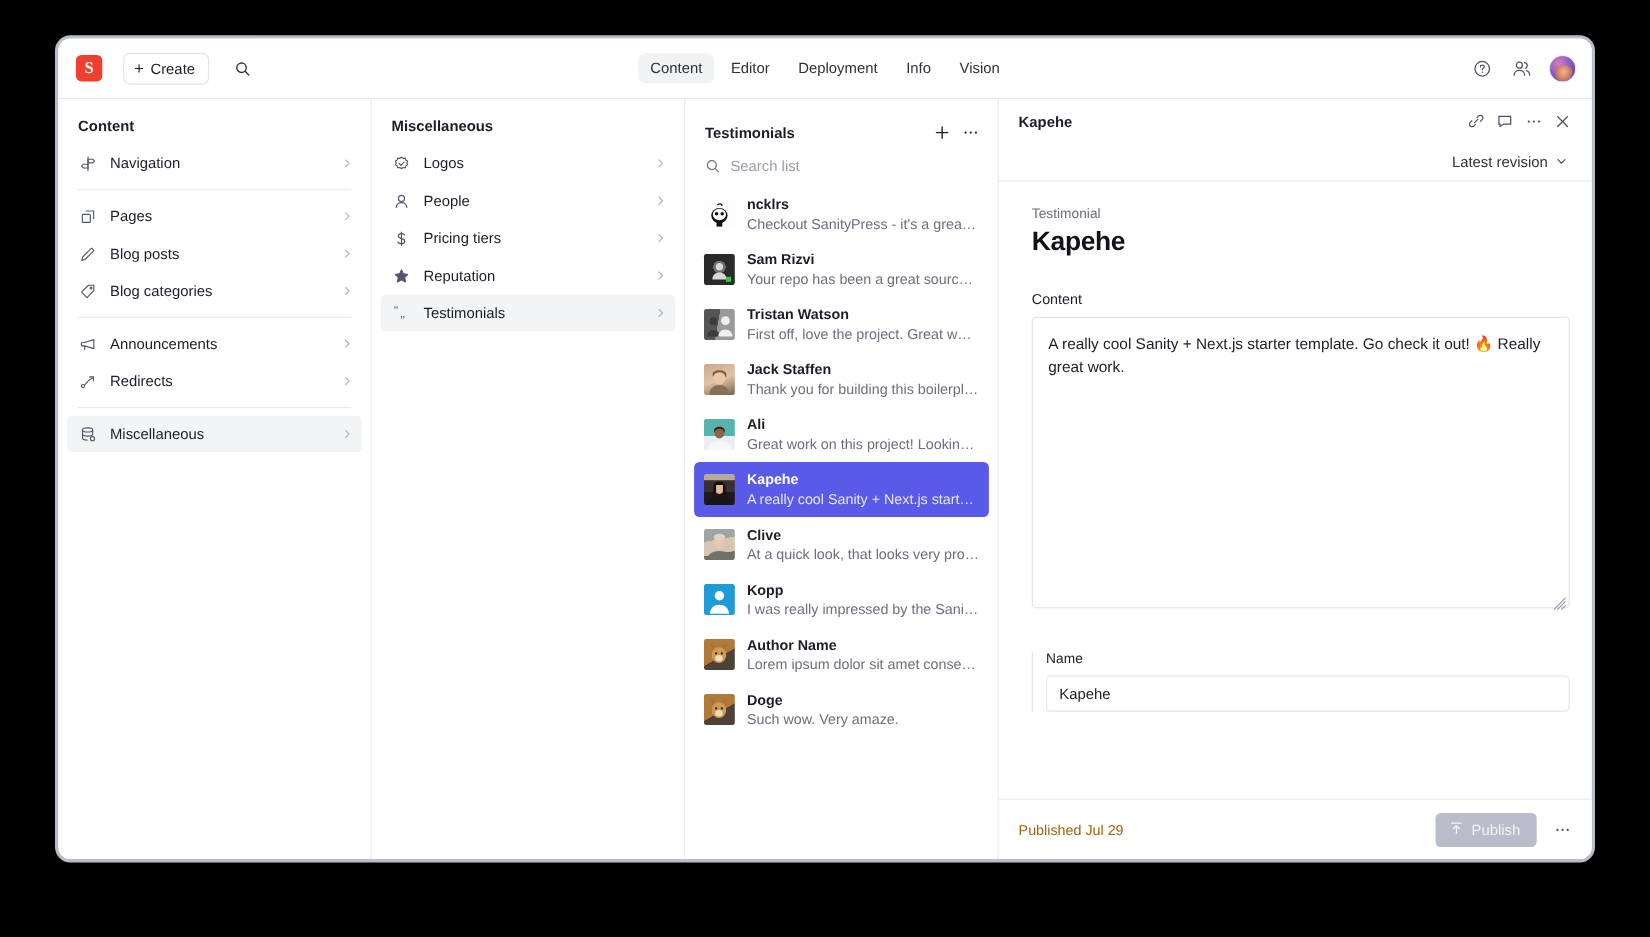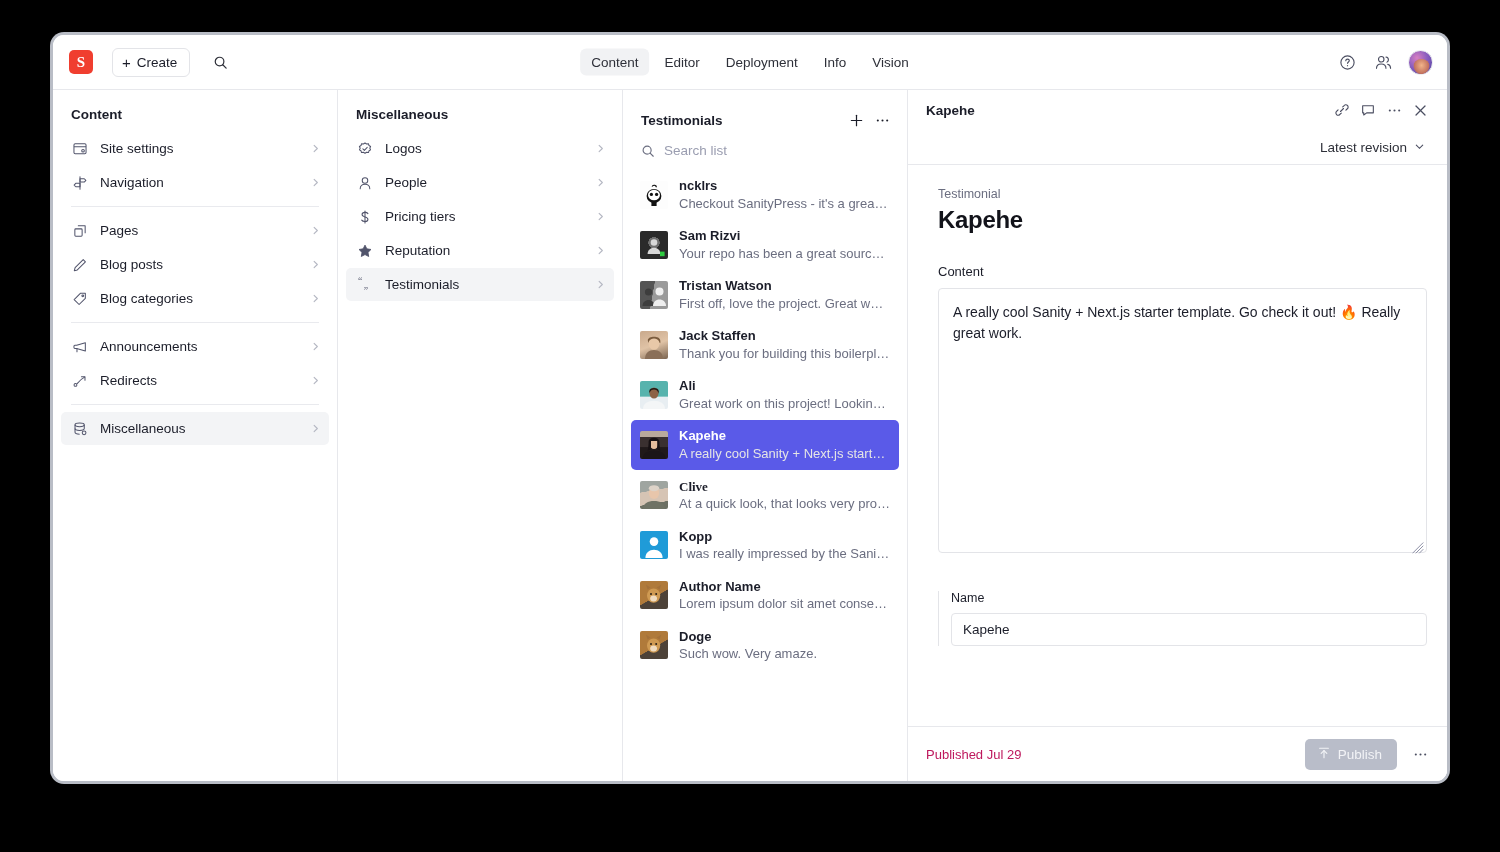--- a/index.html
+++ b/index.html
@@ -275,21 +275,21 @@
 
   #doc-footer {
     flex: 0 0 auto;
     height: 55px;
     border-top: 1px solid #e7e8ec;
     display: flex; align-items: center;
     padding: 0 14px 0 18px;
     gap: 10px;
     background: #fff;
   }
-  #publish-status { font-size: 13px; color: #be185d; flex: 1 1 auto; }
+  #publish-status { font-size: 13px; color: #a16207; flex: 1 1 auto; }
   #publish-btn {
     height: 31px;
     display: flex; align-items: center; gap: 7px;
     padding: 0 15px 0 12px;
     background: #b9bdc9;
     color: #f2f3f6;
     border: none; border-radius: 5px;
     font-size: 13.5px;
     font-family: "Liberation Sans", sans-serif;
     cursor: default;
@@ -353,35 +353,20 @@
     </div>
   </div>
 
   <div id="panes">
 
     <div class="pane" id="pane-content">
       <div class="pane-head">Content</div>
       <div class="nav-list" id="content-list">
             <div class="nav-item">
               <span class="ni-icon">
-                <svg width="16" height="16" viewBox="0 0 18 18" fill="none" stroke="#51546b" stroke-width="1.15">
-                  <rect x="2.2" y="3" width="13.6" height="11.4" rx="1.4"></rect>
-                  <line x1="2.2" y1="6.4" x2="15.8" y2="6.4"></line>
-                  <circle cx="12.4" cy="11" r="1.5"></circle>
-                </svg>
-              </span>
-              <span class="ni-label">Site settings</span>
-              <span class="ni-chev">
-                <svg width="11" height="11" viewBox="0 0 12 12" fill="none" stroke="#b4b7c2" stroke-width="1.2" stroke-linecap="round" stroke-linejoin="round">
-                  <path d="M4.5 2.5 8 6l-3.5 3.5"></path>
-                </svg>
-              </span>
-            </div>
-            <div class="nav-item">
-              <span class="ni-icon">
                 <svg width="16" height="16" viewBox="0 0 18 18" fill="none" stroke="#51546b" stroke-width="1.15" stroke-linejoin="round">
                   <line x1="9" y1="2" x2="9" y2="16" stroke-linecap="round"></line>
                   <path d="M9 4.2h4.8l1.8 1.9-1.8 1.9H9z"></path>
                   <path d="M9 9.4H4.2L2.4 11.3l1.8 1.9H9z"></path>
                 </svg>
               </span>
               <span class="ni-label">Navigation</span>
               <span class="ni-chev">
                 <svg width="11" height="11" viewBox="0 0 12 12" fill="none" stroke="#b4b7c2" stroke-width="1.2" stroke-linecap="round" stroke-linejoin="round">
                   <path d="M4.5 2.5 8 6l-3.5 3.5"></path>
@@ -654,21 +639,21 @@
                 <span class="doc-sub" style="display: block;">A really cool Sanity + Next.js starte…</span>
               </span>
             </div>
             <div class="doc-item">
               <span class="doc-thumb" style="background:linear-gradient(170deg,#9fa5a0 0 35%,#d6c4b4 36% 75%,#6c6f63 76% 100%);"><svg viewBox="0 0 28 28" width="28" height="28">
                   <path d="M3 28c0-5.4 5-8 11-8s11 2.6 11 8z" fill="#6f7265"></path>
                   <ellipse cx="14" cy="12" rx="5.2" ry="6" fill="#e8c6ab"></ellipse>
                   <ellipse cx="14" cy="7.2" rx="5.2" ry="3" fill="#ddd3c8"></ellipse>
                 </svg></span>
               <span class="doc-text">
-                <span class="doc-title" style="display: block; font-family: Liberation Serif, serif;">Clive</span>
+                <span class="doc-title" style="display: block;">Clive</span>
                 <span class="doc-sub" style="display: block;">At a quick look, that looks very pro…</span>
               </span>
             </div>
             <div class="doc-item">
               <span class="doc-thumb" style="background:#1f9bd8;"><svg viewBox="0 0 28 28" width="28" height="28">
                   <circle cx="14" cy="10.6" r="4.3" fill="#fff"></circle>
                   <path d="M5.4 27c0-5.2 3.9-8.2 8.6-8.2s8.6 3 8.6 8.2z" fill="#fff"></path>
                 </svg></span>
               <span class="doc-text">
                 <span class="doc-title" style="display: block;">Kopp</span>

